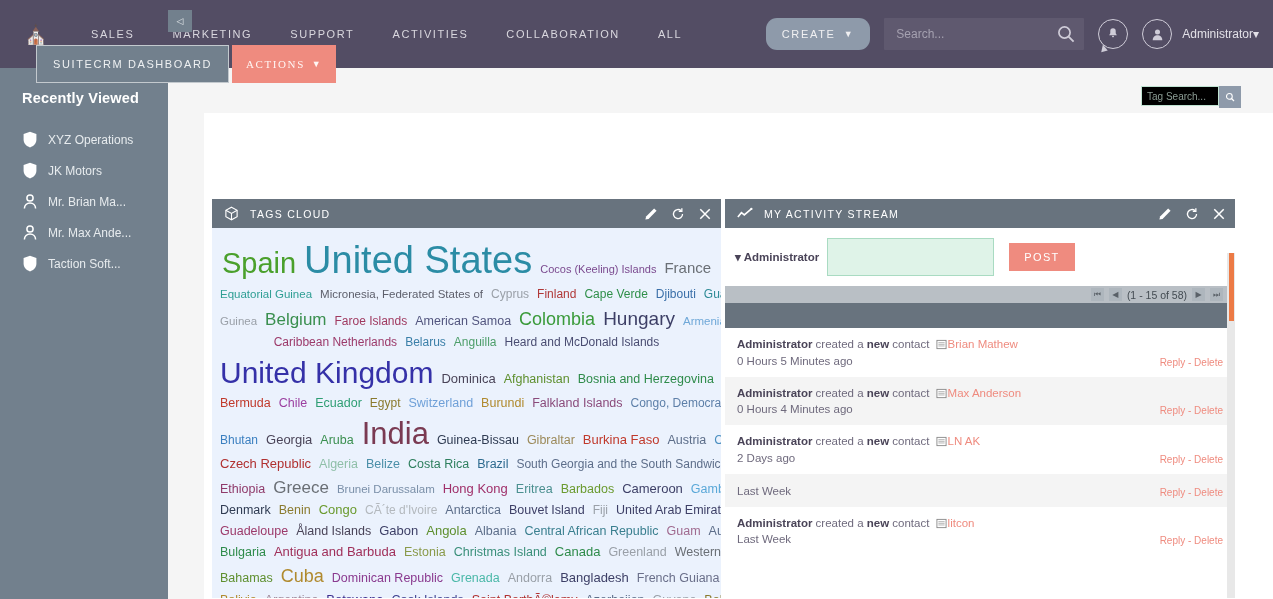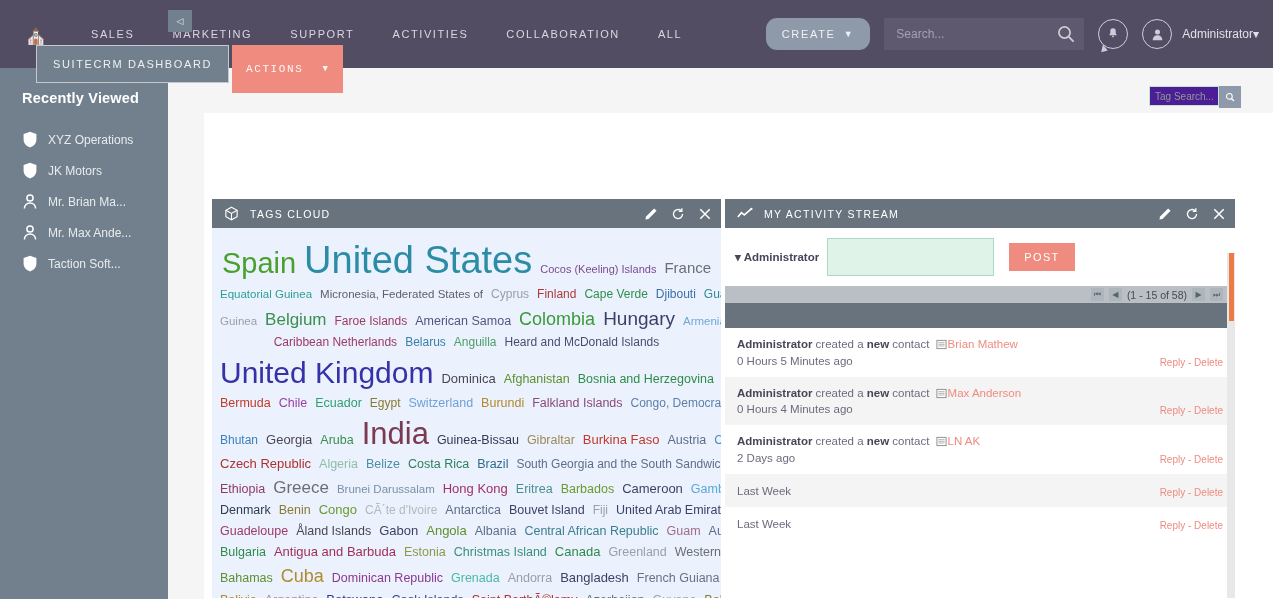--- a/index.html
+++ b/index.html
@@ -74,43 +74,43 @@
   #sidebar-collapse {
     position:absolute; left:168px; top:10px; width:24px; height:22px;
     background:#72808d; color:#e3e7ea; font-size:9px;
     display:flex; align-items:center; justify-content:center; cursor:pointer;
   }
 
   
   #content { position:absolute; left:168px; top:68px; width:1105px; height:531px; background:#f5f5f5; }
   #tagsearch-wrap { position:absolute; right:32px; top:18px; display:flex; }
   #tagsearch-input {
-    width:70px; height:20px; border:1px solid #bfe3d2; background:#4c1d95;
+    width:78px; height:20px; border:1px solid #bfe3d2; background:#000000;
     font-size:10px; color:#7b8a83; padding:0 5px; outline:none; font-family:inherit;
   }
   #tagsearch-input::placeholder{ color:#8b9c94; }
   #tagsearch-btn {
     width:22px; height:22px; background:#8e9aaa; border:0; cursor:pointer;
     display:flex;align-items:center;justify-content:center;
   }
 
   #panel-area {
     position:absolute; left:36px; top:45px; width:1080px; height:486px;
     background:#fff;
   }
   #tabbar { position:absolute; left:36px; top:45px; display:flex; gap:3px; z-index:4; }
   #tab-dashboard {
     background:#72808d; color:#eef0f2; border:1px solid #c3c9ce;
     height:38px; padding:0 16px; display:flex;align-items:center;
     font-size:11px; letter-spacing:1.6px; cursor:pointer;
   }
   #actions-btn {
-    background:#ef8b7f; color:#fff6f4; border:0; height:48px; padding:0 14px;
-    display:flex;align-items:center;gap:19px; font-size:11px; letter-spacing:1.6px;
-    cursor:pointer; font-family:Liberation Mono, monospace;
+    background:#ef8b7f; color:#fff6f4; border:0; height:38px; padding:0 14px;
+    display:flex;align-items:center;gap:7px; font-size:11px; letter-spacing:1.6px;
+    cursor:pointer; font-family:Liberation Serif, serif;
   }
 
   
   .dashlet { position:absolute; }
   #tags-dashlet { left:212px; top:199px; width:509px; }
   #activity-dashlet { left:725px; top:199px; width:510px; }
 
   .dash-head {
     height:29px; background:#68737e; display:flex; align-items:center;
     padding:0 9px 0 12px; color:#fff;
@@ -392,20 +392,24 @@
               <path d="M2.6 4h6.8M2.6 5.8h6.8M2.6 7.6h6.8" stroke="#b0b0b0"></path>
             </svg><span class="act-link">LN AK</span></div>
           <div class="act-time">2 Days ago</div>
           <div class="act-actions"><span>Reply</span><span> - </span><span>Delete</span></div>
         </div>
         <div class="act-item alt">
           <div class="act-time">Last Week</div>
           <div class="act-actions"><span>Reply</span><span> - </span><span>Delete</span></div>
         </div>
         <div class="act-item">
+          <div class="act-line1"><b>Administrator</b><span> created a </span><b>new</b><span> contact </span><svg class="doc-ico" width="11" height="11" viewBox="0 0 12 12">
+              <rect x="1" y="1.5" width="10" height="9" fill="#fff" stroke="#8a8a8a"></rect>
+              <path d="M2.6 4h6.8M2.6 5.8h6.8M2.6 7.6h6.8" stroke="#b0b0b0"></path>
+            </svg><span class="act-link">litcon</span></div>
           <div class="act-time">Last Week</div>
           <div class="act-actions"><span>Reply</span><span> - </span><span>Delete</span></div>
         </div>
       </div>
 
     <div id="stream-scroll-track">
       <div id="stream-scroll-thumb"></div>
     </div>
   </div>
 </div>

